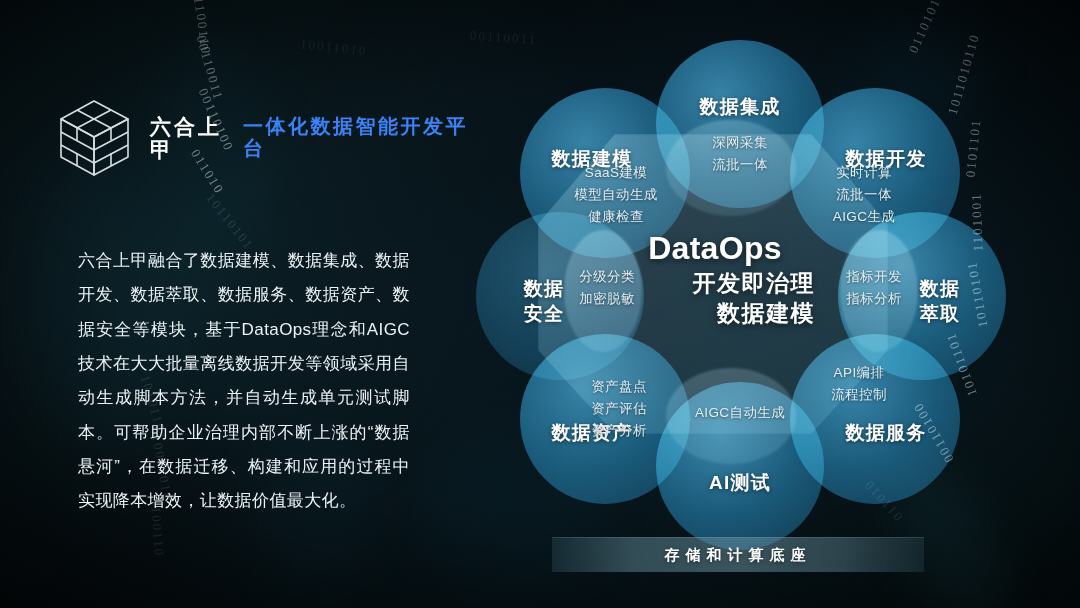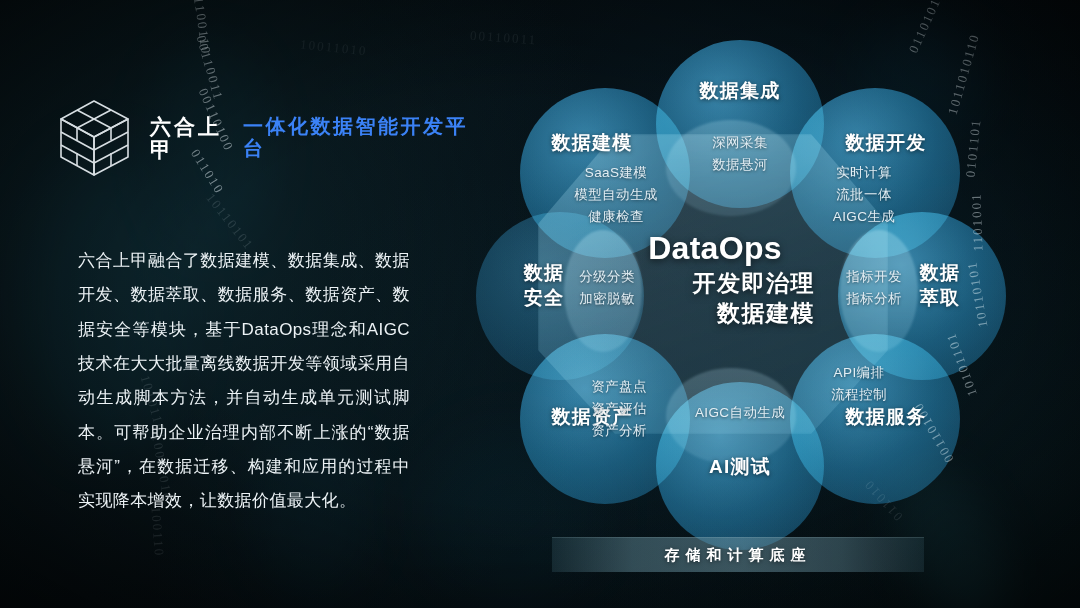--- a/index.html
+++ b/index.html
@@ -69,21 +69,21 @@
     background:linear-gradient(160deg, rgba(150,188,208,.30) 0%, rgba(116,164,190,.26) 48%, rgba(92,144,174,.22) 100%);
     clip-path:polygon(22% 0%, 78% 0%, 100% 30%, 100% 72%, 78% 100%, 22% 100%, 0% 72%, 0% 30%);
     mix-blend-mode:screen;filter:blur(1px);
   }
   .lens{
     position:absolute;mix-blend-mode:screen;
     background:linear-gradient(180deg, rgba(168,206,224,.30), rgba(120,166,194,.22));
     filter:blur(1px);
   }
 
-  .lbl{position:absolute;color:#ffffff;text-align:center;white-space:pre;line-height:1.32;}
+  .lbl{position:absolute;color:#ffffff;text-align:center;white-space:pre;line-height:1.32;margin-top:16px;}
   .lbl-main{font-size:19px;font-weight:700;letter-spacing:1.2px;text-shadow:0 1px 4px rgba(0,0,0,.55);}
   .lbl-sub{
     position:absolute;color:#e3eef4;font-size:13.5px;line-height:1.62;text-align:center;
     white-space:pre;letter-spacing:.4px;text-shadow:0 1px 3px rgba(0,0,0,.5);
   }
   #core-label{
     position:absolute;left:155px;top:212px;width:200px;text-align:center;color:#ffffff;
     text-shadow:0 2px 7px rgba(0,0,0,.6);
   }
   #core-en{font-size:32px;font-weight:700;letter-spacing:.3px;line-height:1.28;}
@@ -186,21 +186,21 @@
 
     <div id="core-poly"></div>
 
     <div class="lens" style="left:104px;top:214px;width:78px;height:122px;border-radius:50%;"></div>
     <div class="lens" style="left:380px;top:214px;width:78px;height:122px;border-radius:50%;"></div>
     <div class="lens" style="left:206px;top:104px;width:130px;height:96px;border-radius:50%;opacity:.8;"></div>
     <div class="lens" style="left:206px;top:352px;width:130px;height:96px;border-radius:50%;opacity:.8;"></div>
 
     <div class="lbl lbl-main" style="left:210px;top:62px;width:140px;">数据集成</div>
     <div class="lbl-sub" style="left:212px;top:116px;width:136px;">深网采集
-数据悬河</div>
+流批一体</div>
 
     <div class="lbl lbl-main" style="left:62px;top:114px;width:140px;">数据建模</div>
     <div class="lbl-sub" style="left:86px;top:146px;width:140px;">SaaS建模
 模型自动生成
 健康检查</div>
 
     <div class="lbl lbl-main" style="left:356px;top:114px;width:140px;">数据开发</div>
     <div class="lbl-sub" style="left:334px;top:146px;width:140px;">实时计算
 流批一体
 AIGC生成</div>

